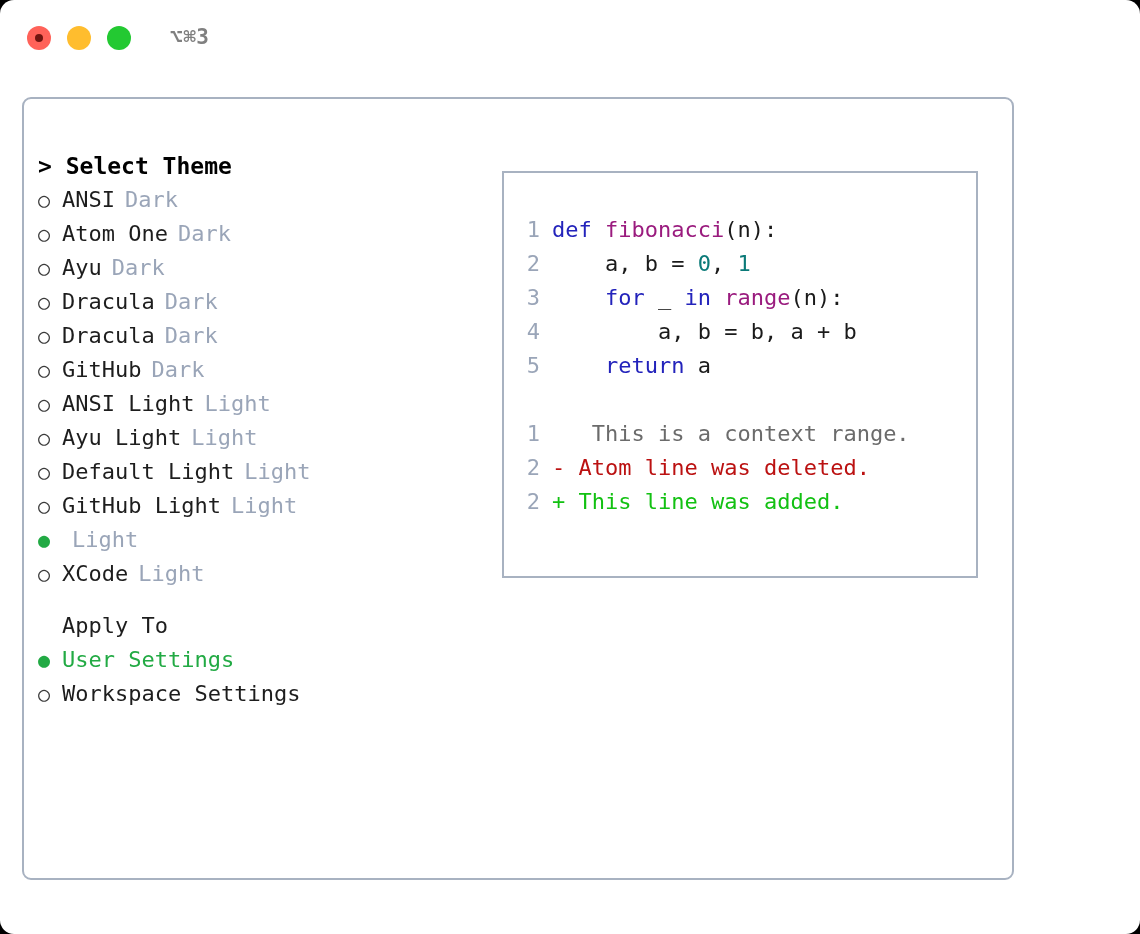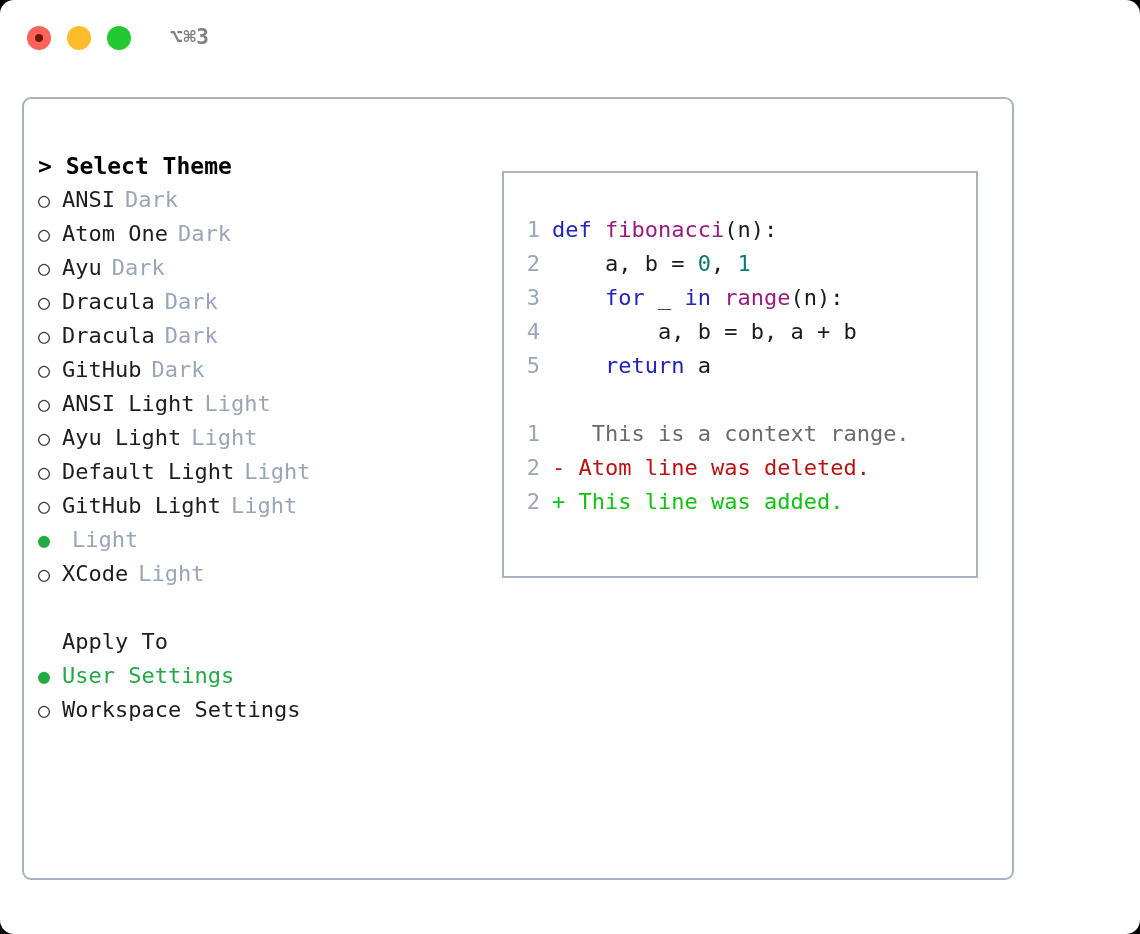--- a/index.html
+++ b/index.html
@@ -100,21 +100,21 @@
     font-size: 20px;
     color: #3a3a3a;
     flex: 0 0 auto;
   }
   .theme-row.selected .radio { color: #22aa44; }
   .theme-name  { color: #1d1d1d; text-align: center; }
   .theme-row.selected .theme-name { color: #22aa44; }
   .theme-variant { color: #9aa5b8; padding-left: 10px; }
 
   
-  #apply-block { margin-top: 34px; }
+  #apply-block { margin-top: 18px; }
 
   #apply-heading {
     font-size: 22px;
     color: #1d1d1d;
     height: 34px;
     line-height: 34px;
     padding-left: 24px;
     white-space: pre;
   }
 

